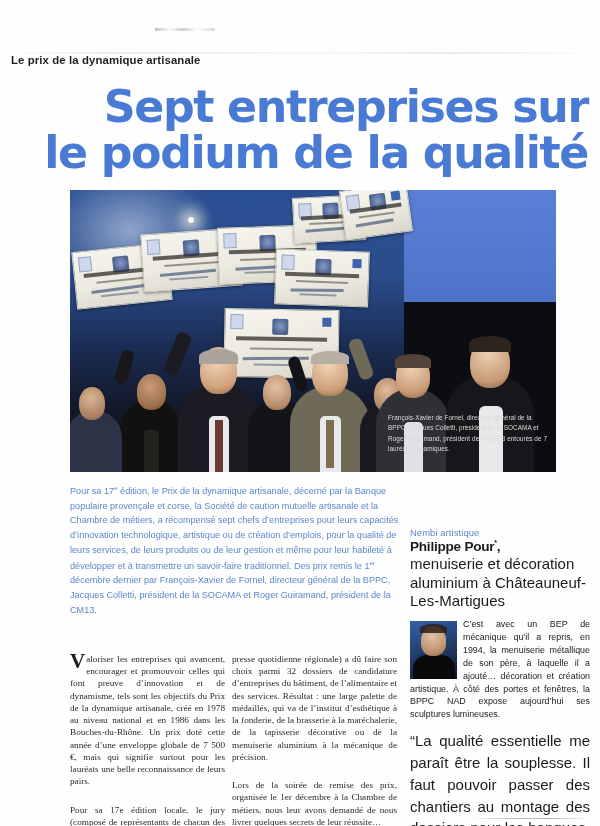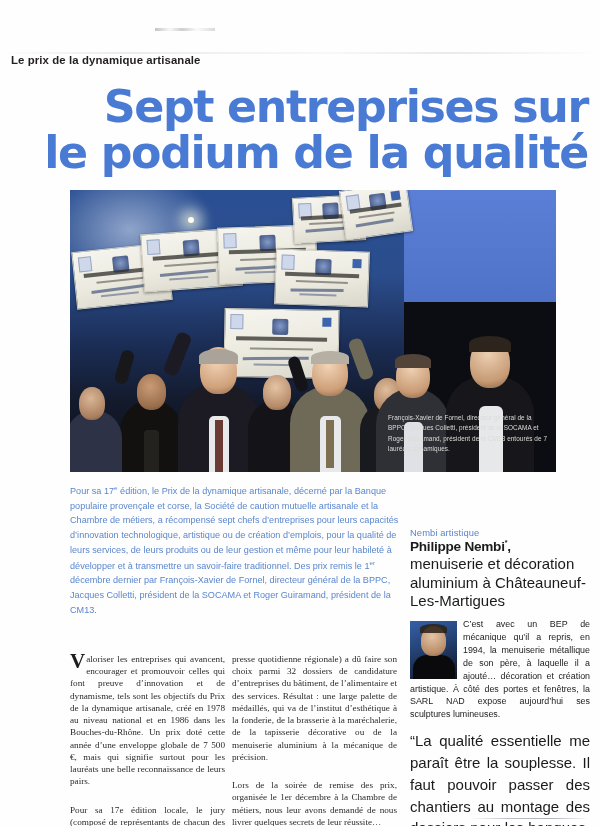--- a/index.html
+++ b/index.html
@@ -483,30 +483,30 @@
     <p>Pour sa 17e édition locale, le jury (composé de représentants de chacun des organisateurs et de journalistes de la</p>
   </div>
 
   <div class="body-col" id="body-col-2">
     <p>presse quotidienne régionale) a dû faire son choix parmi 32 dossiers de candidature d’entreprises du bâtiment, de l’alimentaire et des services. Résultat : une large palette de médaillés, qui va de l’institut d’esthétique à la fonderie, de la brasserie à la maréchalerie, de la tapisserie décorative ou de la menuiserie aluminium à la mécanique de précision.</p>
     <p>Lors de la soirée de remise des prix, organisée le 1er décembre à la Chambre de métiers, nous leur avons demandé de nous livrer quelques secrets de leur réussite…</p>
   </div>
 
   <div class="sidebar">
     <div class="sb-kicker">Nembi artistique</div>
-    <div class="sb-name"><span>Philippe Nembi</span><sup>*</sup><span>,</span></div>
+    <div class="sb-name"><span>Philippe Pour</span><sup>*</sup><span>,</span></div>
     <div class="sb-role">menuiserie et décoration aluminium à Châteauneuf-Les-Martigues</div>
 
     <div class="sb-lead">
       <span class="sb-portrait">
         <span class="torso"></span>
           <span class="face"></span>
           <span class="hair"></span>
       </span>
-      <span>C’est avec un BEP de mécanique qu’il a repris, en 1994, la menuiserie métallique de son père, à laquelle il a ajouté… décoration et création artistique. À côté des portes et fenêtres, la SARL NAD expose aujourd’hui ses sculptures lumineuses.</span>
+      <span>C’est avec un BEP de mécanique qu’il a repris, en 1994, la menuiserie métallique de son père, à laquelle il a ajouté… décoration et création artistique. À côté des portes et fenêtres, la BPPC NAD expose aujourd’hui ses sculptures lumineuses.</span>
     </div>
 
     <div class="sb-quote">“La qualité essentielle me paraît être la souplesse. Il faut pouvoir passer des chantiers au montage des dossiers pour les banques. Il est primordial de bien connaître son métier, d’être polyvalent et… tenace. Mais il est important aussi de communiquer. Il ne faut pas seulement savoir-faire, il faut aussi le faire savoir”.</div>
     <div class="sb-footnote">* Voir aussi page 4</div>
   </div>
 
   <div class="sb-rule"></div>
 
 </div>
 

